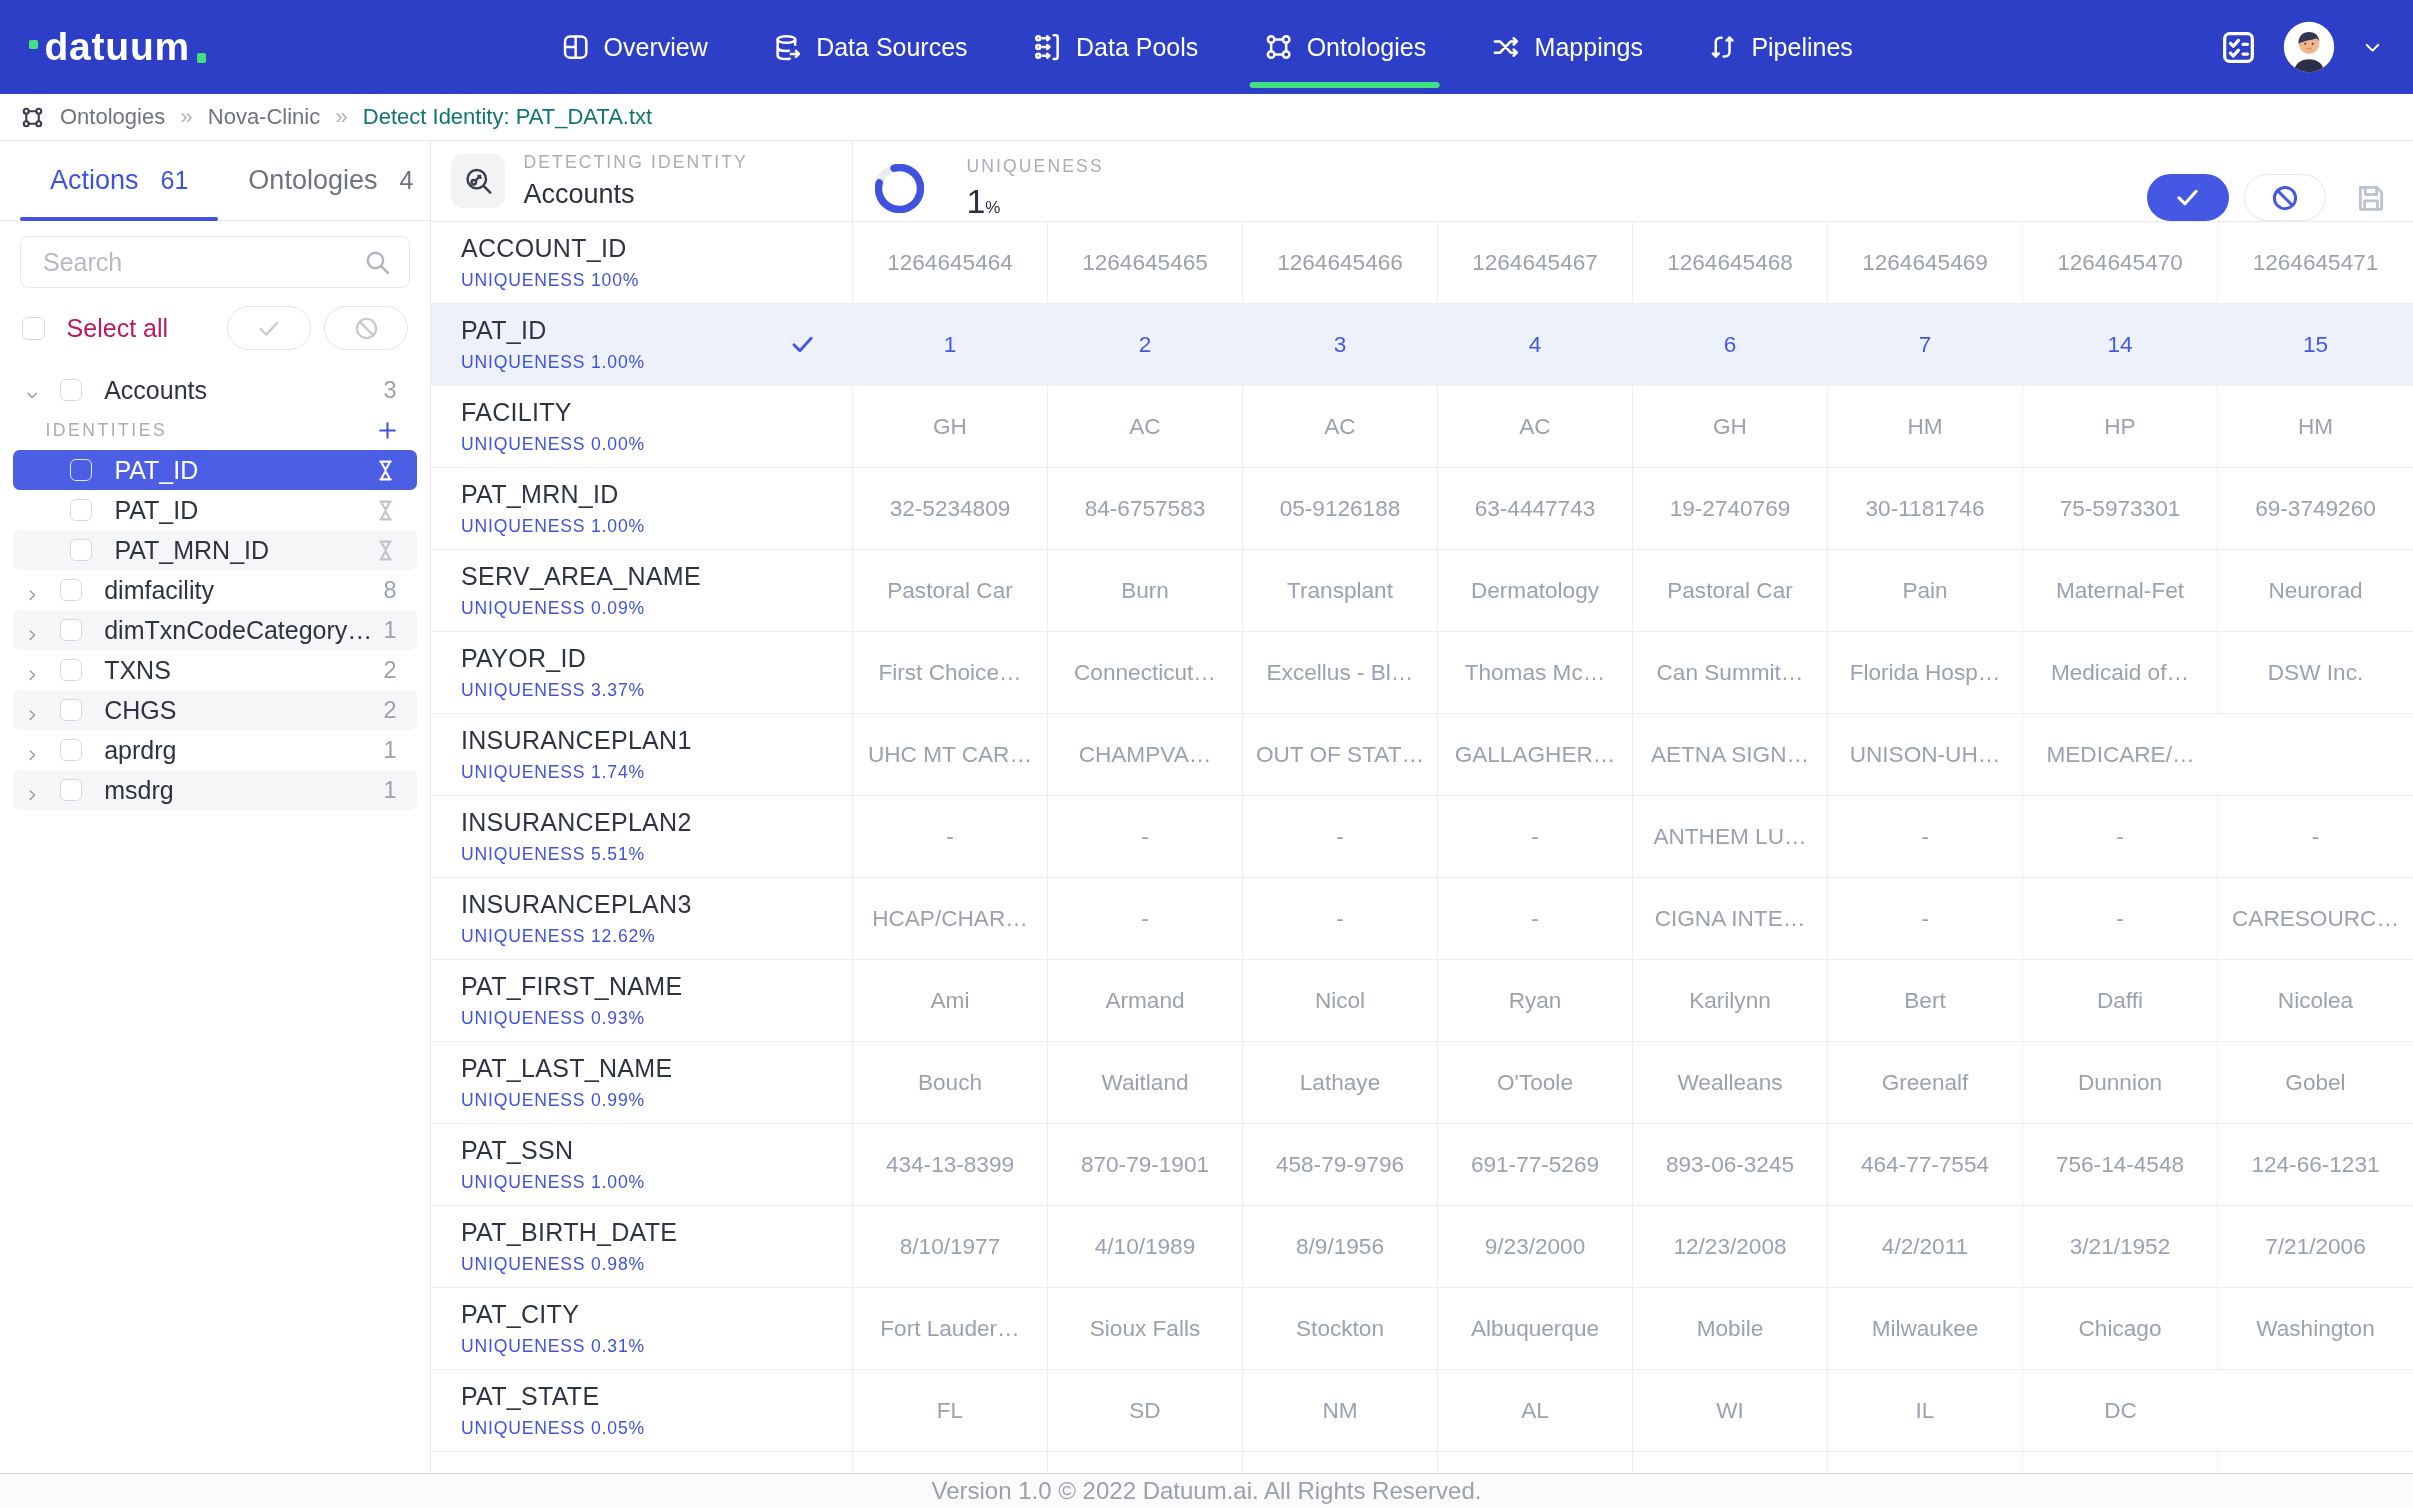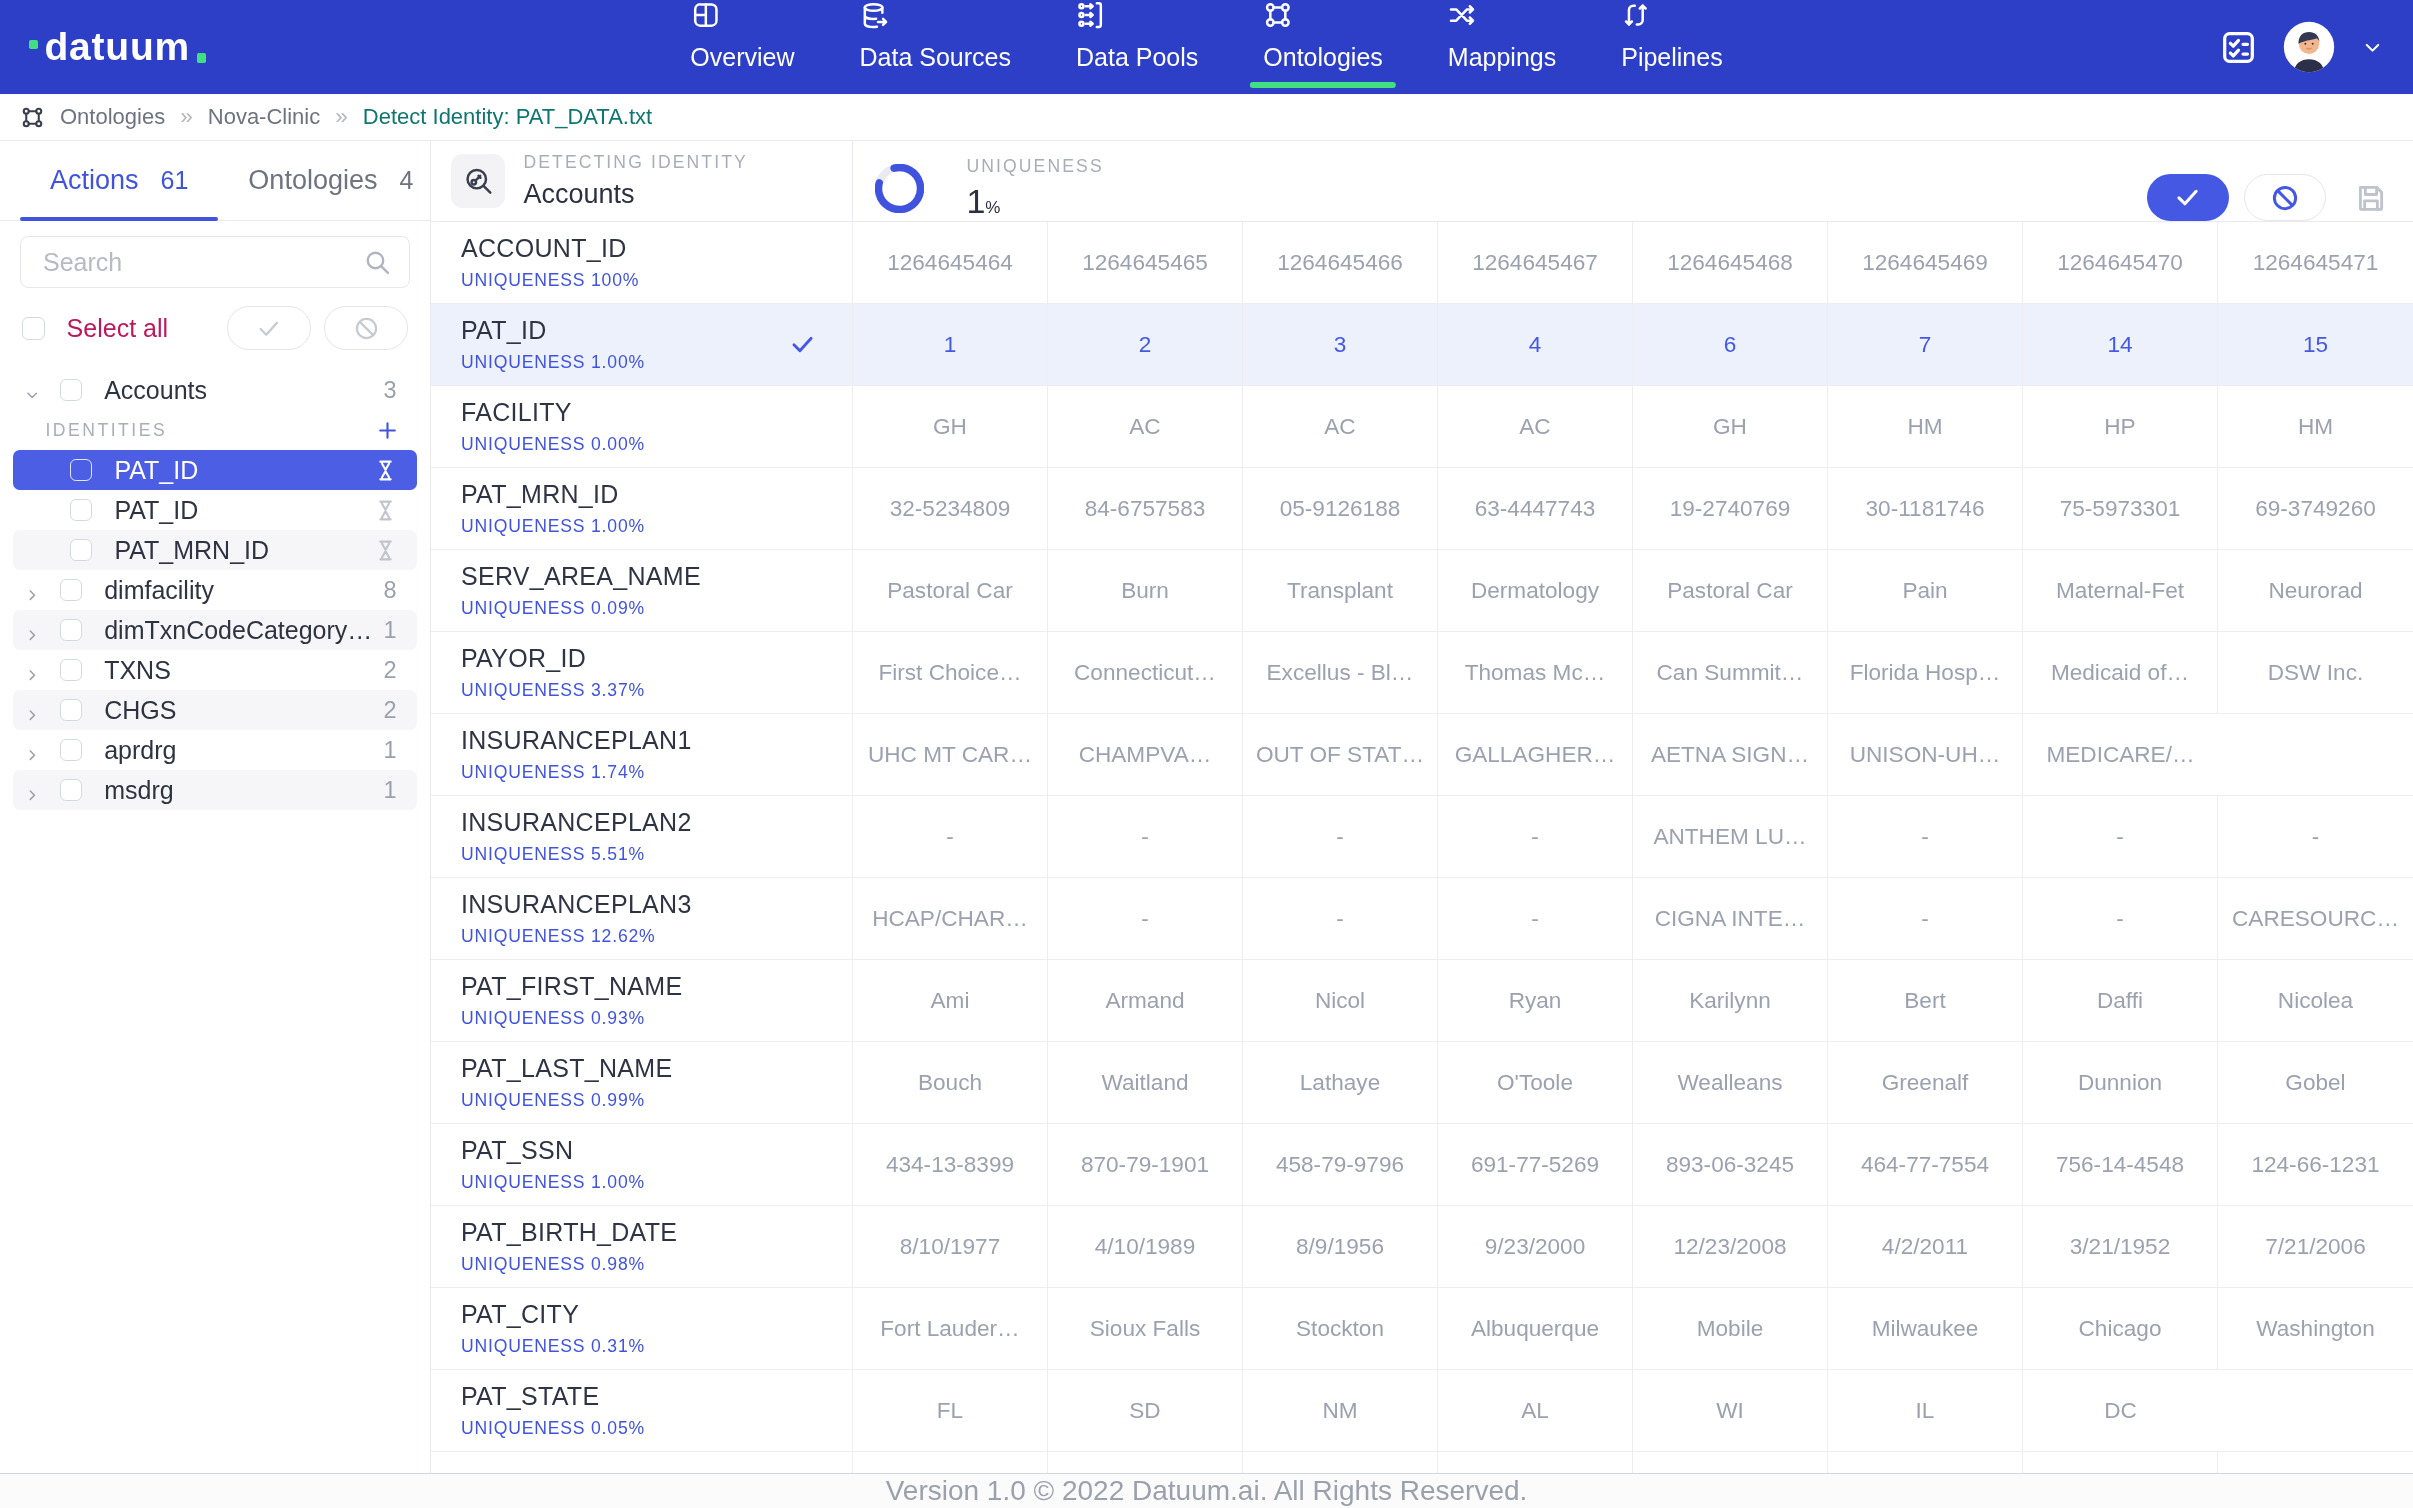--- a/index.html
+++ b/index.html
@@ -7,21 +7,21 @@
   body { font-family:"Liberation Sans", sans-serif; background:#fff; color:#2e3342; }
   .app { width:2413px; height:1508px; display:flex; flex-direction:column; }
 
   
   .topnav { height:94px; background:#2c3fc6; display:flex; align-items:center; padding:0 28.5px; position:relative; flex:none; }
   .logo { display:flex; align-items:center; color:#fff; font-size:39px; font-weight:700; letter-spacing:0.8px; cursor:default; }
   .logo .dot { width:9.2px; height:9.2px; background:#40e080; border-radius:1.7px; display:inline-block; }
   .logo .dot.pre { margin-right:6.7px; margin-top:-5px; }
   .logo .dot.post { margin-left:6.7px; margin-top:22px; }
   .nav-items { position:absolute; left:50%; top:0; height:94px; transform:translateX(-50%); display:flex; gap:65px; align-items:center; }
-  .nav-item { position:relative; height:94px; display:flex; align-items:flex-start; gap:13.4px; color:#fff; font-size:25px; white-space:nowrap; cursor:pointer;flex-direction:column; }
+  .nav-item { position:relative; height:94px; display:flex; align-items:center; gap:13.4px; color:#fff; font-size:25px; white-space:nowrap; cursor:pointer; }
   .nav-item .nicon { width:30px; height:30px; color:#fff; }
   .nav-item.active::after { content:""; position:absolute; left:-13.4px; right:-13.4px; bottom:5.9px; height:5.9px; border-radius:3.4px; background:#40e080; }
   .nav-right { margin-left:auto; display:flex; align-items:center; gap:25px; }
   .tasks-btn { width:39px; height:39px; color:#fff; cursor:pointer; }
   .avatar { width:52px; height:52px; border-radius:50%; overflow:hidden; cursor:pointer; flex:none; }
   .nav-caret { width:25px; height:25px; color:#fff; cursor:pointer; }
 
   
   .breadcrumb { height:47px; display:flex; align-items:center; gap:15px; padding:0 20px; border-bottom:0.8px solid #e9eaef; font-size:22px; color:#6e7380; flex:none; }
   .breadcrumb .bicon { width:25px; height:25px; color:#3a3f4e; }
@@ -97,21 +97,21 @@
   .tcell:last-child { border-right:none; }
   .tlabelcell { border-right:0.8px solid #ededf2; display:flex; align-items:center; padding:0 36px 0 30px; }
   .tl-texts { min-width:0; }
   .fieldname { font-size:25px; font-weight:500; color:#2f3444; letter-spacing:0.3px; white-space:nowrap; }
   .fielduniq { margin-top:7.5px; font-size:17.6px; letter-spacing:0.8px; color:#4053df; font-weight:500; white-space:nowrap; }
   .rowcheck { margin-left:auto; width:28.5px; height:28.5px; color:#4558e3; flex:none; }
   .trow.selected { background:#edf1fc; }
   .trow.selected .tcell { color:#4558e3; }
 
   
-  .footer { height:35px; flex:none; border-top:1.7px solid #d3d6dd; background:#fbfbfc; display:flex; align-items:center; justify-content:center; font-size:28px; color:#9aa0ac; }
+  .footer { height:35px; flex:none; border-top:1.7px solid #d3d6dd; background:#fbfbfc; display:flex; align-items:center; justify-content:center; font-size:24px; color:#9aa0ac; }
 
   .icon svg, svg.icon { width:100%; height:100%; }
   .stroked { fill:none; stroke:currentColor; stroke-width:2; stroke-linecap:round; stroke-linejoin:round; }
 </style>
 </head>
 <body>
 
 <div class="app">
 
   <header class="topnav">

